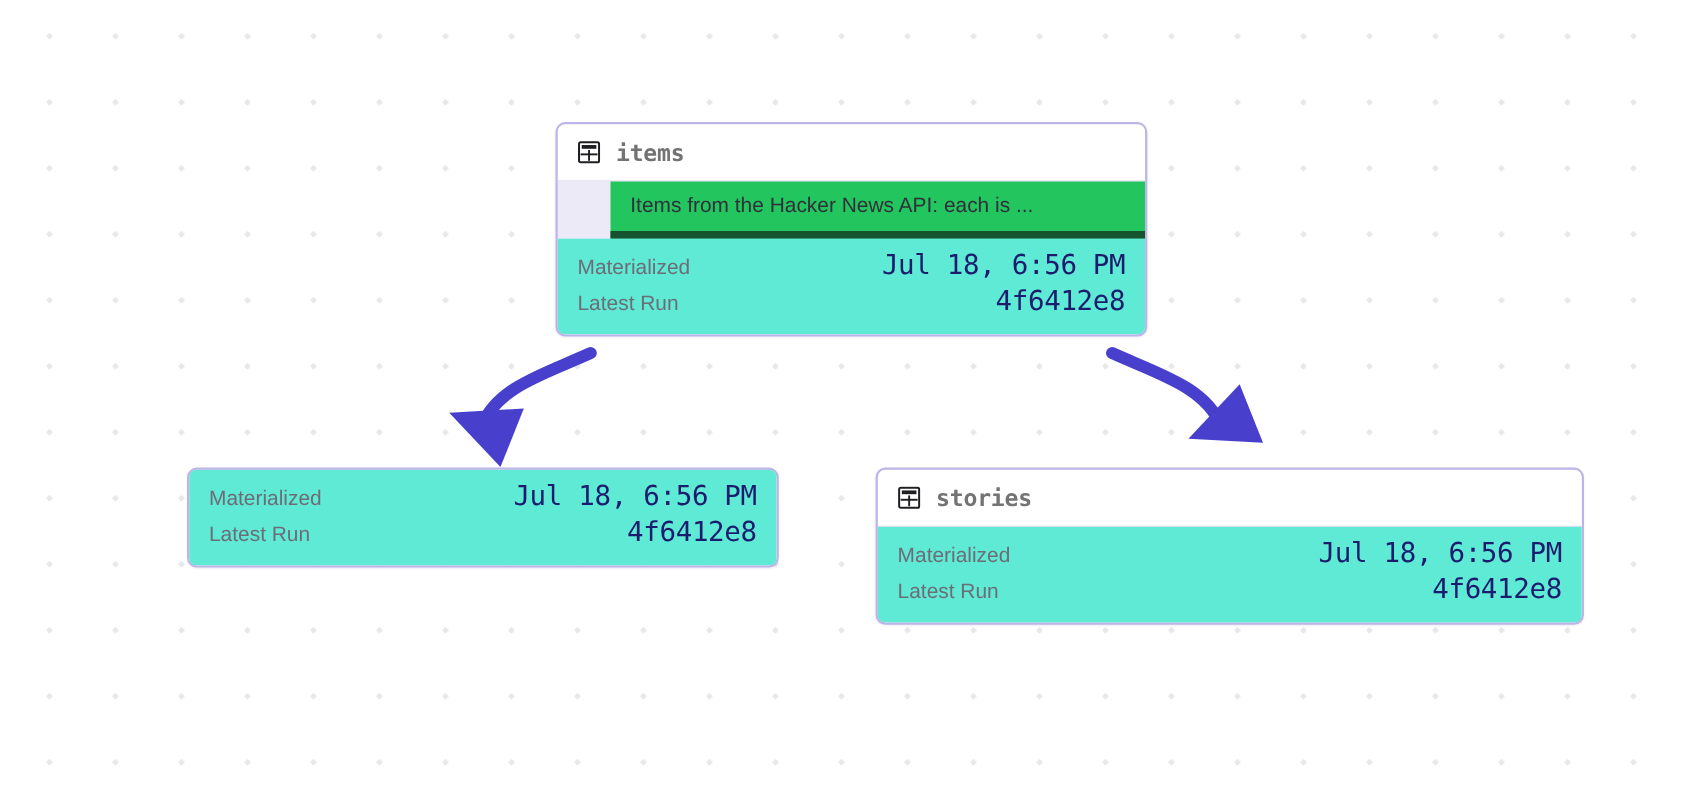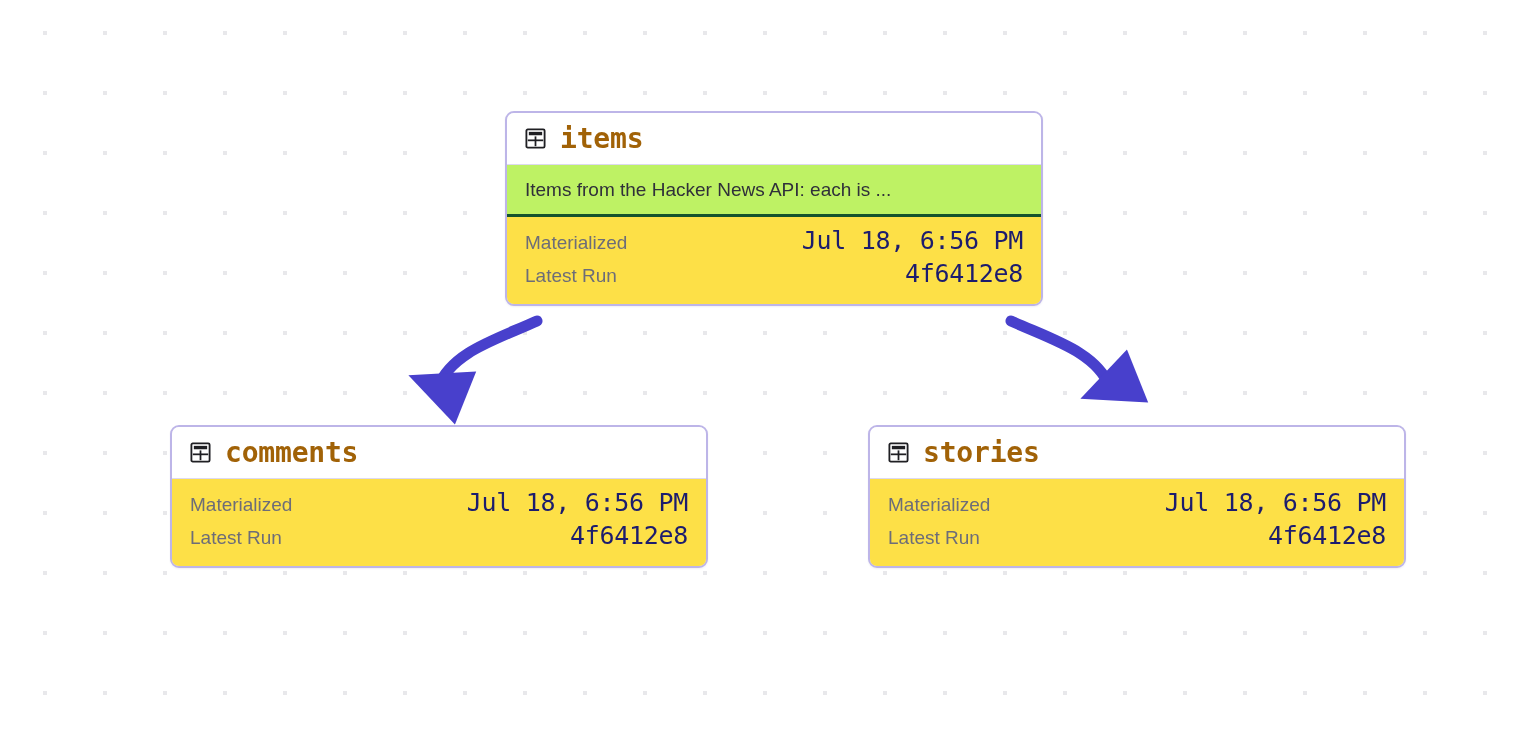--- a/index.html
+++ b/index.html
@@ -58,44 +58,45 @@
   .table-icon {
     width: 21px;
     height: 21px;
     flex: 0 0 auto;
     display: block;
     margin-right: 14px;
   }
 
   .node-title {
     font-family: "DejaVu Sans Mono", "Liberation Mono", monospace;
-    font-size: 28px;
+    font-size: 21px;
     font-weight: 700;
-    color: #a16207;
+    color: #737373;
     letter-spacing: -0.2px;
     white-space: nowrap;
   }
 
   .node-desc {
     box-sizing: border-box;
     height: 52px;
-    background-color: #bef264;
-    border-bottom: 3px solid #14532d;
+    background-color: #22c55e;
+    border-bottom: 7px solid #14532d;
     display: flex;
     align-items: center;
     padding: 0 16px 0 18px;
     font-size: 19px;
     color: #30303a;
     white-space: nowrap;
     overflow: hidden;
+    margin-left: 48px;
   }
 
   .node-stats {
     box-sizing: border-box;
-    background-color: #fde047;
+    background-color: #5eead4;
     padding: 9px 18px 12px 18px;
   }
 
   .stat-row {
     display: flex;
     align-items: baseline;
     justify-content: space-between;
     height: 33px;
   }
 
@@ -109,21 +110,21 @@
     font-family: "DejaVu Sans Mono", "Liberation Mono", monospace;
     font-size: 25px;
     color: #1c1c6e;
     white-space: nowrap;
     letter-spacing: -0.3px;
   }
 
   
   #node-items    { left: 505px; top: 111px;  width: 538px; }
   #node-comments { left: 170px; top: 425px;  width: 538px; }
-  #node-stories  { left: 868px; top: 425px;  width: 538px; }
+  #node-stories  { left: 796px; top: 425px;  width: 644px; }
 </style>
 </head>
 <body>
 
 <div id="canvas">
 
   <svg id="edge-layer" viewBox="0 0 1538 730" width="1538" height="730">
     <defs>
       <marker id="arrowhead-left" markerWidth="6" markerHeight="6" refX="3" refY="3" orient="auto" markerUnits="strokeWidth">
         <path d="M 0.4 0.3 L 5.6 0.3 L 3 5.9 Z" fill="#4840cc"></path>
@@ -155,29 +156,20 @@
         <span class="stat-value">Jul 18, 6:56 PM</span>
       </div>
       <div class="stat-row">
         <span class="stat-label">Latest Run</span>
         <span class="stat-value">4f6412e8</span>
       </div>
     </div>
   </div>
 
   <div class="asset-node" id="node-comments">
-    <div class="node-header">
-      <svg class="table-icon" viewBox="0 0 24 24">
-        <rect x="1.6" y="1.6" width="20.8" height="20.8" rx="1.6" fill="none" stroke="#1f1f23" stroke-width="2.1"></rect>
-        <rect x="4.4" y="4.4" width="15.2" height="3.9" fill="#1f1f23"></rect>
-        <rect x="11.0" y="9.6" width="2.0" height="11.2" fill="#1f1f23"></rect>
-        <rect x="3.2" y="13.1" width="17.6" height="2.0" fill="#1f1f23"></rect>
-      </svg>
-      <span class="node-title">comments</span>
-    </div>
     <div class="node-stats">
       <div class="stat-row">
         <span class="stat-label">Materialized</span>
         <span class="stat-value">Jul 18, 6:56 PM</span>
       </div>
       <div class="stat-row">
         <span class="stat-label">Latest Run</span>
         <span class="stat-value">4f6412e8</span>
       </div>
     </div>

